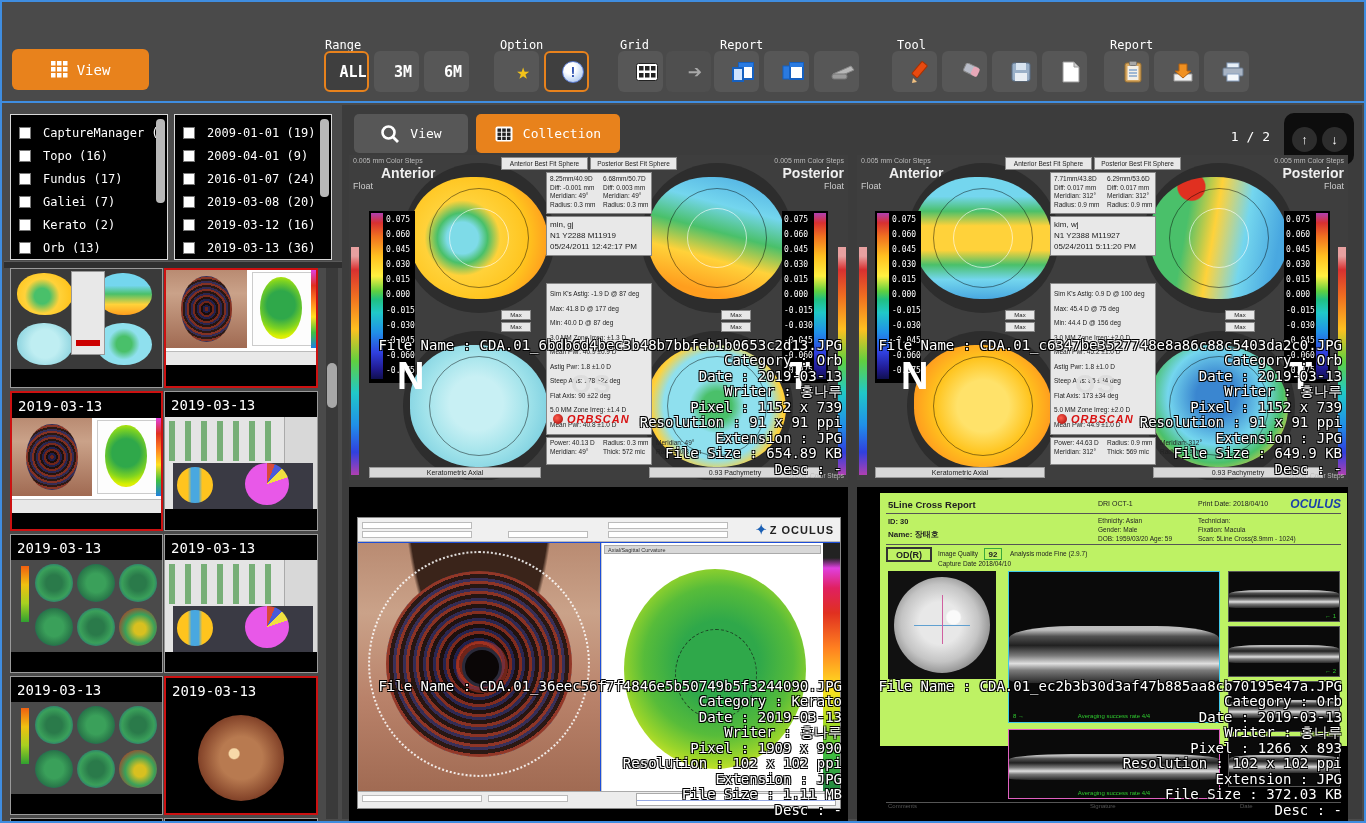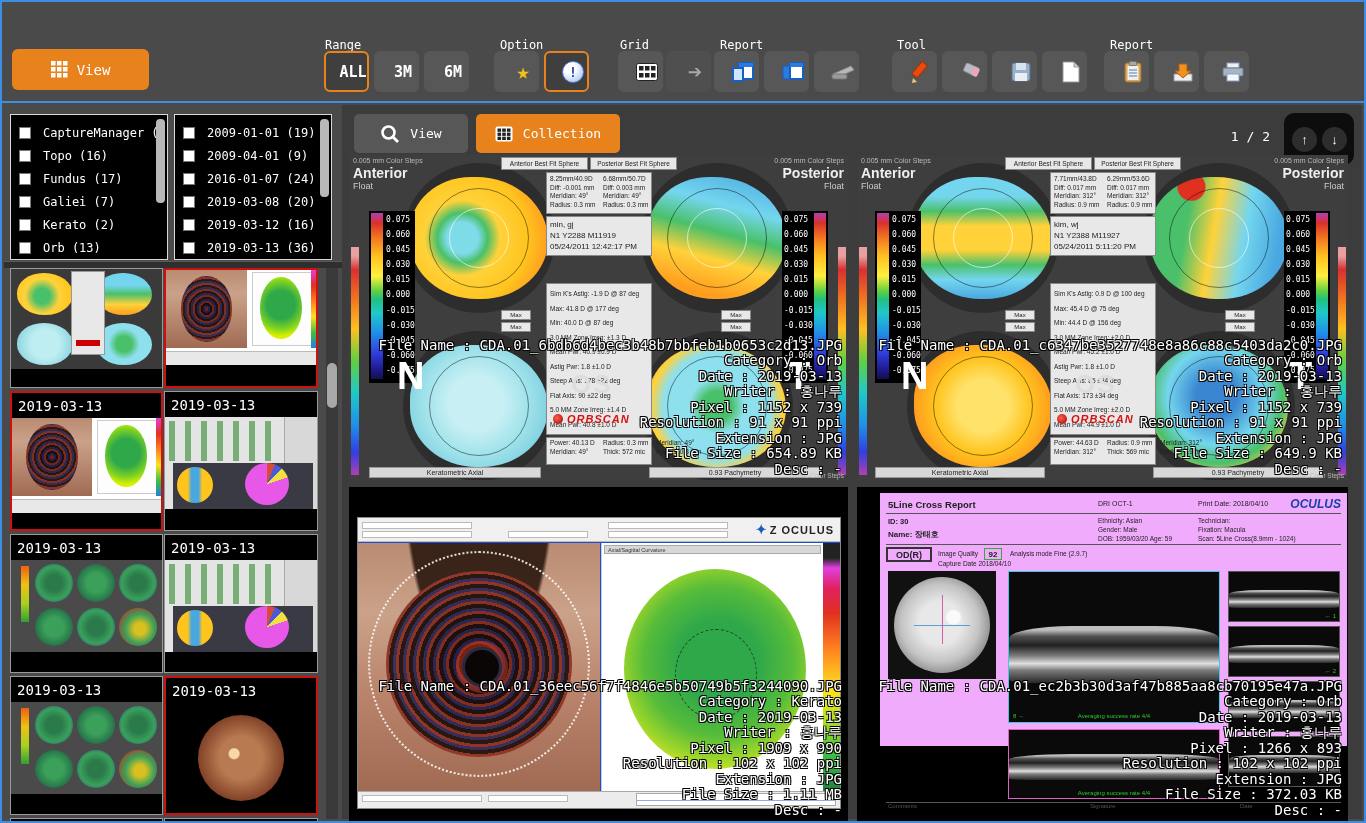--- a/index.html
+++ b/index.html
@@ -88,21 +88,21 @@
   .pagerbox { position:absolute; top:8px; right:8px; width:70px; height:52px; background:#0d0d0d; border-radius:10px; }
   .circbtn { position:absolute; top:14px; width:25px; height:25px; border-radius:50%; background:#2d2d2d; color:#fff; font-size:13px; display:flex; align-items:center; justify-content:center; cursor:pointer; }
 
   .panel { position:absolute; background:#000; overflow:hidden; cursor:pointer; }
   .overlay { position:absolute; right:6px; bottom:3px; z-index:50; text-align:right; color:#fff; font-size:14px; line-height:15.5px; font-family:"DejaVu Sans Mono", monospace;
       text-shadow:-1px -1px 0 #000, 1px -1px 0 #000, -1px 1px 0 #000, 1px 1px 0 #000; pointer-events:none; }
 
   
   .orb { position:absolute; inset:0; background:#3e3e3e; }
   .orb .cstep { position:absolute; font-size:7px; color:#bbb; top:2px; }
-  .orb .antlab { position:absolute; top:10px; font-size:14px; font-weight:bold; color:#eee; }
+  .orb .antlab { position:absolute; top:10px; font-size:14px; font-weight:bold; color:#eee;margin-left:28px; }
   .orb .floatlab { position:absolute; top:26px; font-size:9px; color:#ccc; }
   .orb .mapc { position:absolute; width:152px; height:150px; border-radius:50%; background:#2d2d2d; }
   .orb .blob { position:absolute; left:7px; top:14px; width:138px; height:122px; border-radius:46% 54% 50% 50%; }
   .orb .ring { position:absolute; left:26px; top:25px; width:100px; height:100px; border-radius:50%; border:1px solid rgba(0,0,0,.45); }
   .orb .ring2 { position:absolute; left:46px; top:45px; width:60px; height:60px; border-radius:50%; border:1px solid rgba(255,255,255,.6); }
   .blobA1 { background:radial-gradient(circle at 38% 50%, #7edbe8 0 15%, #49c06a 24%, #ffd23a 36%, #ffc41e 62%, #ff9e1e 82%, #e8861c 95%); }
   .blobA2 { background:linear-gradient(195deg, #49a8e0 0%, #74d6ee 28%, #4ac06a 46%, #ffd23a 64%, #ff9e1e 86%); }
   .blobA3 { background:radial-gradient(circle at 48% 48%, #c8f0f4 0 28%, #9fe2ea 55%, #7ed0e0 78%, #5cb8d0 96%); }
   .blobA4 { background:radial-gradient(circle at 50% 50%, #4ac06a 0 16%, #8fe0ee 30% 58%, #ffd23a 72%, #ff9e1e 88%); }
   .blobB1 { background:linear-gradient(180deg,#74d6ee 0 16%,#4ac06a 28%,#ffd23a 40% 60%,#4ac06a 72%,#74d6ee 84%,#49a8e0 100%); }
@@ -147,21 +147,21 @@
   .ocu .cblob { position:absolute; left:22px; top:26px; width:182px; height:200px; border-radius:50%;
       background:radial-gradient(circle at 52% 46%, #2fa84a 0 28%, #57bc3a 52%, #9ad52a 68%, #d7e82a 80%, #ffe02a 91%, #ffc42a 100%); }
   .ocu .cblob::after { content:""; position:absolute; left:28%; top:30%; width:44%; height:44%; border-radius:50%; border:1px dashed rgba(20,20,20,.7); }
   .ocu .cbar { position:absolute; right:0; top:25px; width:17px; height:250px;
       background:linear-gradient(180deg,#222 0 6%, #e040e0 10%, #e02060 18%, #e03020 28%, #ff8020 42%, #ffe020 58%, #b8e020 70%, #40c040 84%, #208040 100%); }
   .ocu .foot { position:absolute; left:0; bottom:0; width:100%; height:17px; background:#ececec; border-top:1px solid #aaa; }
   .ocu .fg { position:absolute; right:4px; bottom:2px; width:200px; height:13px; background:#fff; border:1px solid #aaa;
       background-image:linear-gradient(180deg, transparent 44%, rgba(200,40,40,.9) 46%, transparent 48%, transparent 58%, rgba(40,80,200,.9) 60%, transparent 62%); }
 
   
-  .top { position:absolute; left:23px; top:6px; width:467px; height:253px; background:#f0abfc; color:#222; }
+  .top { position:absolute; left:23px; top:6px; width:467px; height:253px; background:#bef264; color:#222; }
   .top .t { position:absolute; white-space:nowrap; }
   .top .hr { position:absolute; left:6px; right:6px; height:1px; background:#555; }
   .top .odr { position:absolute; left:6px; top:54px; width:46px; height:15px; border:2px solid #333; font-weight:bold; font-size:9px; text-align:center; line-height:12px; }
   .top .iq { position:absolute; left:104px; top:55px; width:18px; height:12px; border:1px solid #3aa83a; font-weight:bold; font-size:8px; text-align:center; line-height:11px; }
   .top .fundusg { position:absolute; left:8px; top:78px; width:108px; height:108px; background:#111; }
   .top .fundusg::before { content:""; position:absolute; left:6px; top:6px; width:96px; height:96px; border-radius:50%;
       background:radial-gradient(circle at 62% 42%, #fafafa 0 8%, rgba(0,0,0,0) 10%), radial-gradient(circle at 48% 48%, #e8e8e8 0 30%, #c4c4c4 55%, #8a8a8a 75%, #4a4a4a 92%); }
   .top .fundusg::after { content:""; position:absolute; left:50%; top:22%; width:1px; height:46%; background:#d060a0; box-shadow:-26px 26px 0 26px rgba(0,0,0,0); }
   .top .crossh { position:absolute; left:24%; top:50%; width:52%; height:1px; background:#60a0d0; }
   .top .oct { position:absolute; background:#0a0a0a; }

